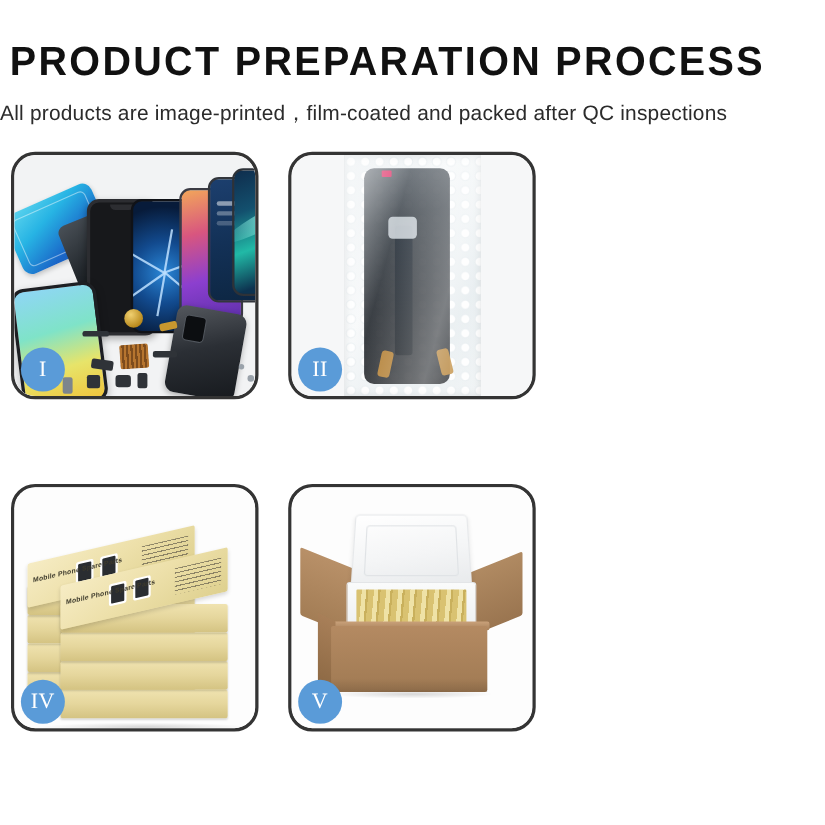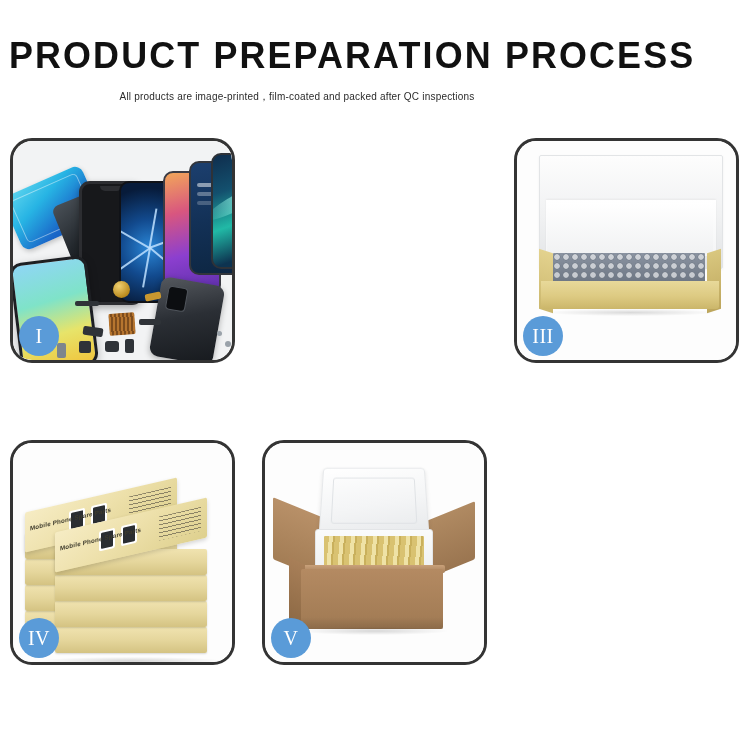--- a/index.html
+++ b/index.html
@@ -15,21 +15,21 @@
   
   .header{position:absolute;left:0;top:0;width:594px;text-align:center;}
   .title{
     font-size:37px;font-weight:700;color:#111111;
     letter-spacing:2.2px;line-height:1;
     margin-top:37px;
     transform:scaleX(0.97);
     white-space:nowrap;
   }
   .subtitle{
-    font-size:10px;font-weight:400;color:#2b2b2b;
+    font-size:19px;font-weight:400;color:#2b2b2b;
     letter-spacing:0.2px;margin-top:16px;white-space:nowrap;
   }
 
   
   .grid{position:absolute;left:10px;top:138px;width:730px;height:545px;}
   .panel{
     position:absolute;
     width:225px;height:225px;
     border:3px solid #343434;
     border-radius:22px;
@@ -417,33 +417,35 @@
         <div class="part" style="left:66px;top:200px;width:12px;height:12px;"></div>
         <div class="part" style="left:92px;top:200px;width:14px;height:11px;border-radius:3px;"></div>
         <div class="part" style="left:112px;top:198px;width:9px;height:14px;"></div>
         <div class="part" style="left:44px;top:202px;width:9px;height:15px;background:#7d858d;"></div>
         <div class="part" style="left:212px;top:200px;width:6px;height:6px;background:#9aa2aa;border-radius:50%;"></div>
         <div class="part" style="left:204px;top:190px;width:5px;height:5px;background:#9aa2aa;border-radius:50%;"></div>
       </div>
       <div class="badge">I</div>
     </div>
 
-
-    <div class="panel p3">
+    <div class="panel p2">
       <div class="stage">
-        <div class="tray-lid"></div>
-        <div class="tray-foam"></div>
-        <div class="tray-bubble"></div>
-        <div class="tray-left"></div>
-        <div class="tray-right"></div>
-        <div class="tray-front"></div>
-        <div class="tray-shadow"></div>
+        <div class="bubblebag">
+          <div class="bb-screen"></div>
+          <div class="bb-flex"></div>
+          <div class="bb-conn"></div>
+          <div class="bb-pinkdot"></div>
+          <div class="bb-g1"></div>
+          <div class="bb-g2"></div>
+          <div class="bb-sheen"></div>
+        </div>
       </div>
-      <div class="badge">III</div>
+      <div class="badge">II</div>
     </div>
+
 
     <div class="panel p4">
       <div class="stage">
         <div class="stackwrap">
 
           <div class="sbox back" style="top:150px;"></div>
           <div class="sbox back" style="top:124px;"></div>
           <div class="sbox back" style="top:98px;"></div>
           <div class="sbox back" style="top:72px;"></div>
           <div class="lid" style="left:4px;top:34px;">

